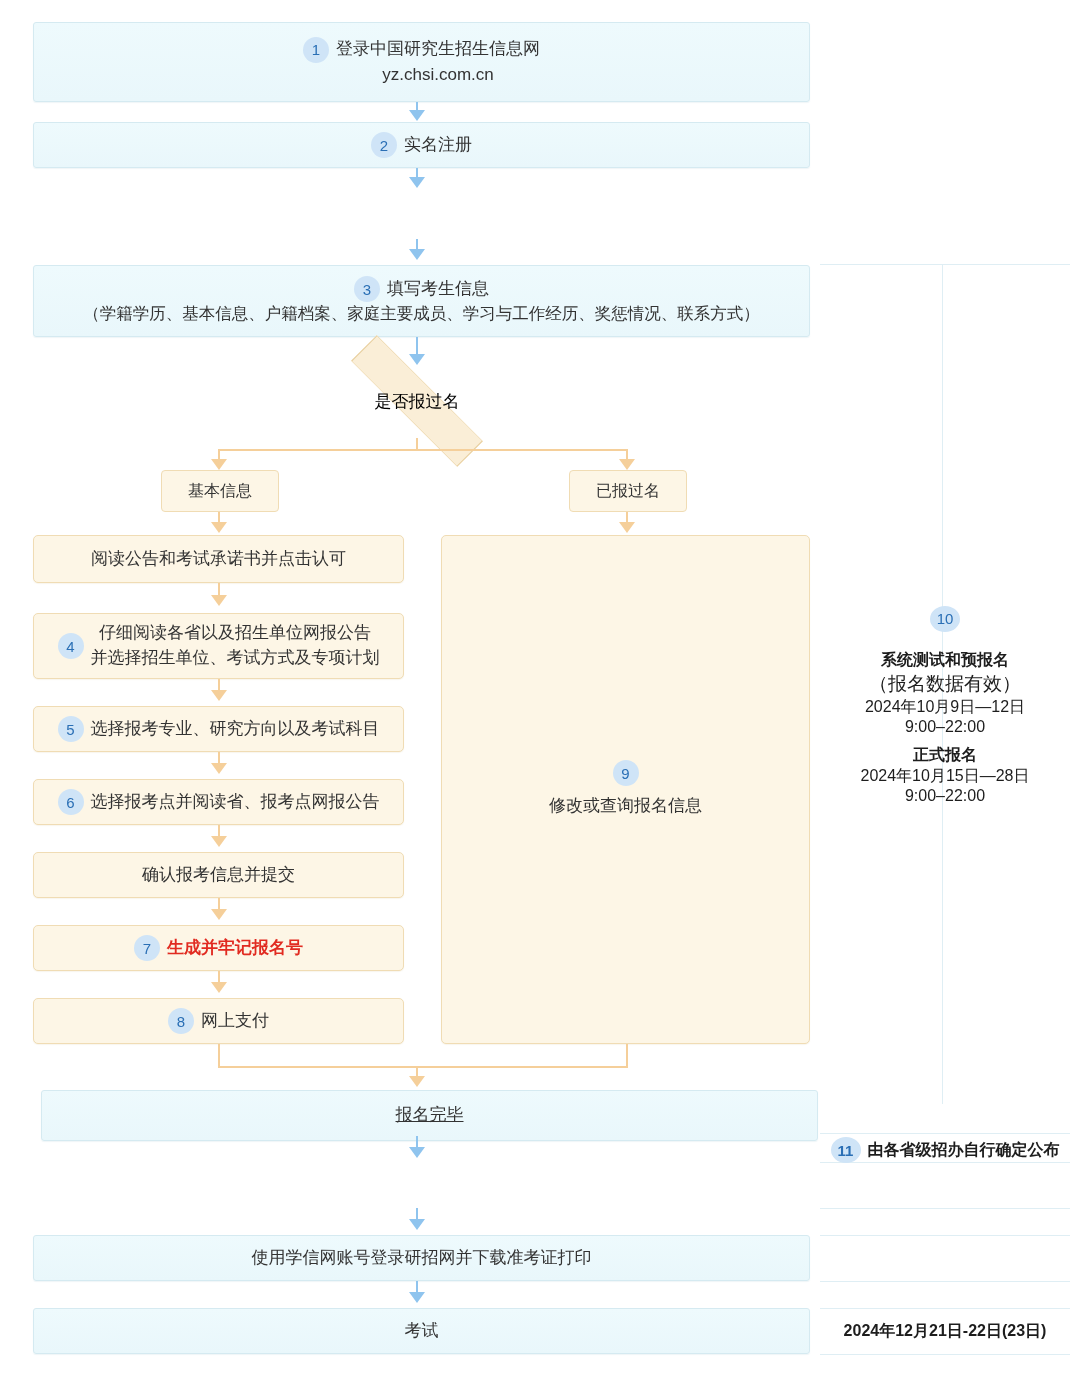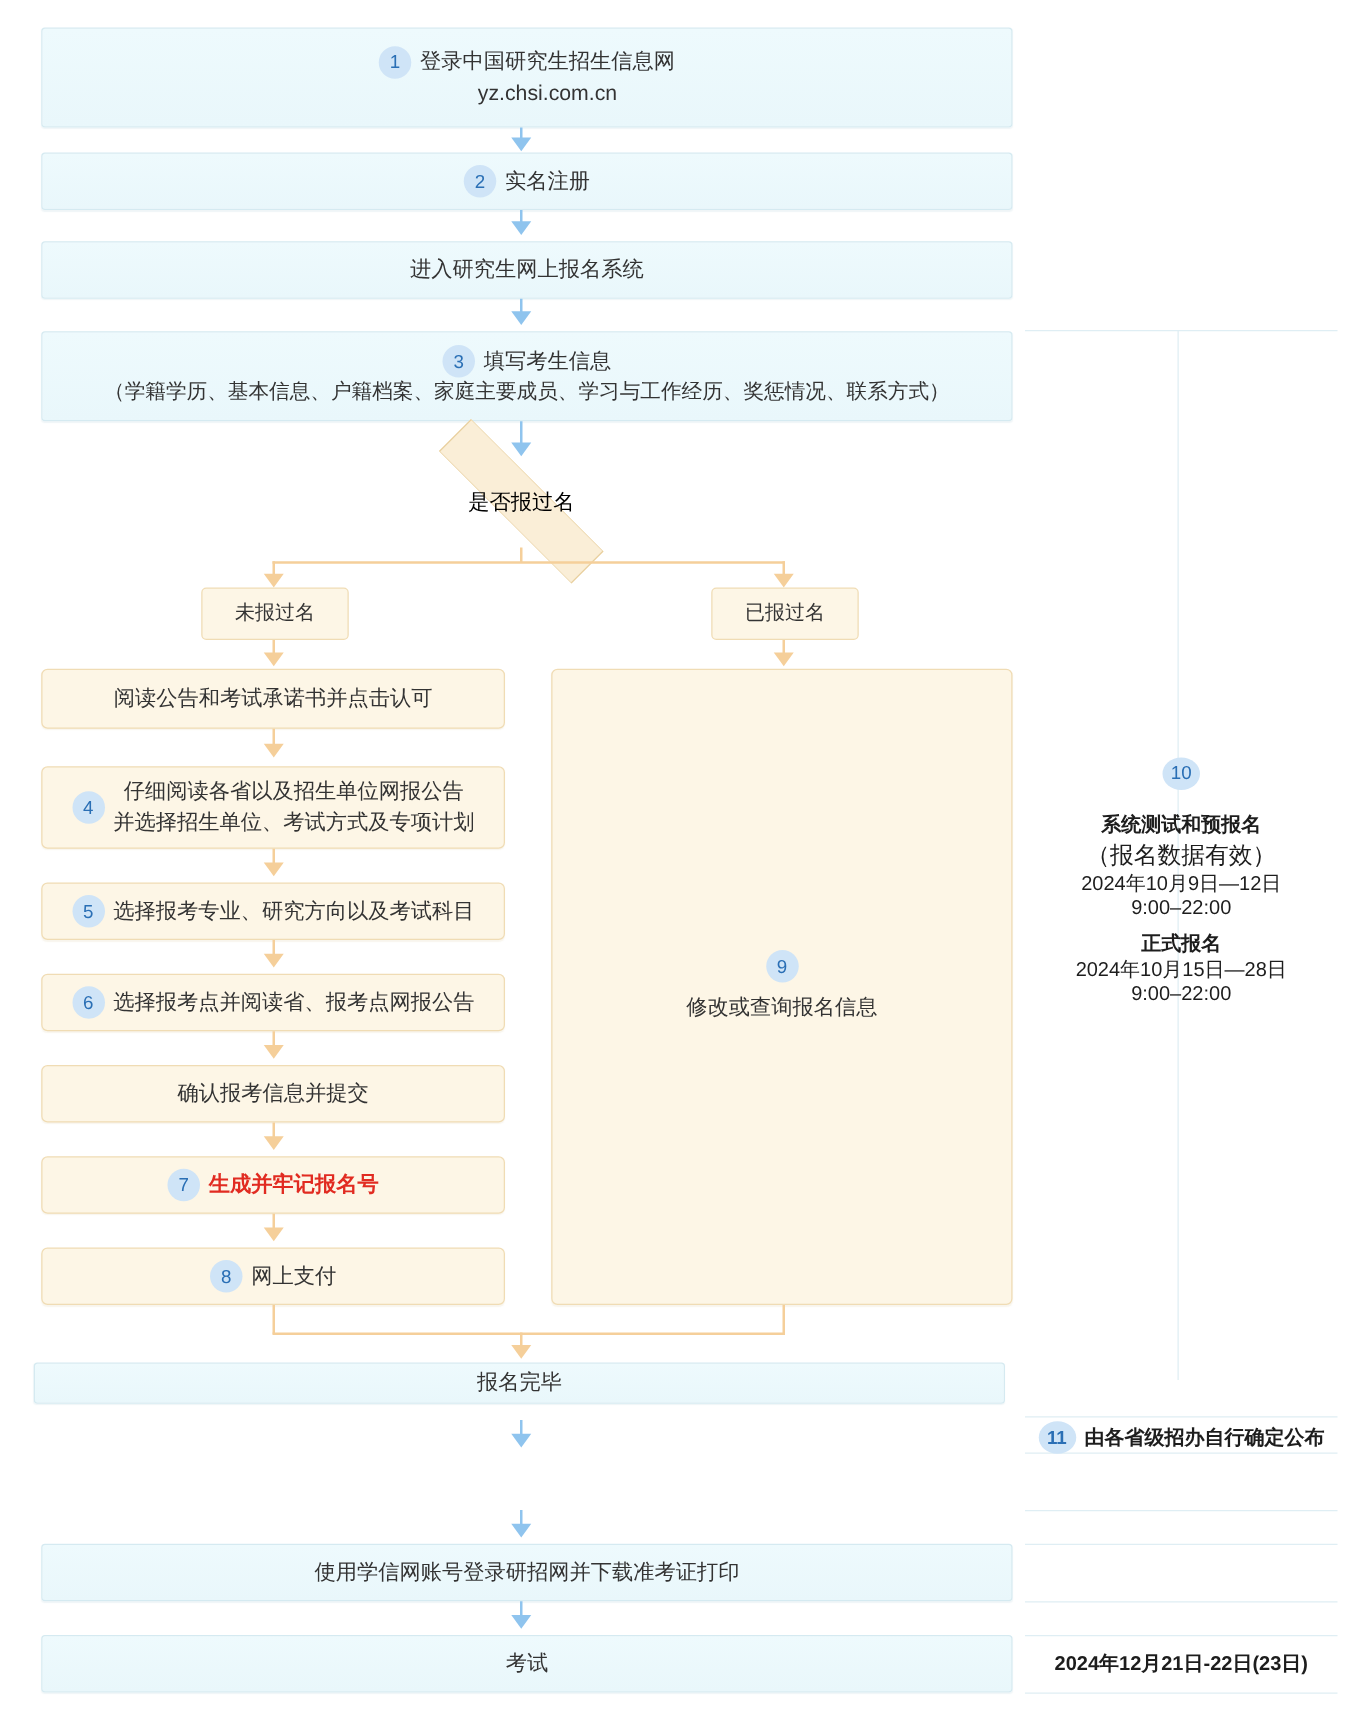--- a/index.html
+++ b/index.html
@@ -139,23 +139,20 @@
 
   <div class="node blue" style="left:33px;top:122px;width:777px;height:46px;">
     <div class="row">
       <span class="badge">2</span>
       <span>实名注册</span>
     </div>
   </div>
   <div class="vline b" style="left:416px;top:168px;height:13px;"></div>
   <div class="arrow b" style="left:409px;top:177px;"></div>
 
-  <div class="node blue" style="left:33px;top:193px;width:777px;height:46px;">
-    <span>进入研究生网上报名系统</span>
-  </div>
   <div class="vline b" style="left:416px;top:239px;height:14px;"></div>
   <div class="arrow b" style="left:409px;top:249px;"></div>
 
   <div class="node blue" style="left:33px;top:265px;width:777px;height:72px;">
     <div class="row">
       <span class="badge">3</span>
       <span>填写考生信息</span>
     </div>
     <div style="font-size:16.5px;">（学籍学历、基本信息、户籍档案、家庭主要成员、学习与工作经历、奖惩情况、联系方式）</div>
   </div>
@@ -168,21 +165,21 @@
   </div>
 
   <div class="vline o" style="left:416px;top:438px;height:12px;"></div>
   <div class="hline o" style="left:218px;top:449px;width:410px;"></div>
   <div class="vline o" style="left:218px;top:449px;height:13px;"></div>
   <div class="arrow o" style="left:211px;top:459px;"></div>
   <div class="vline o" style="left:626px;top:449px;height:13px;"></div>
   <div class="arrow o" style="left:619px;top:459px;"></div>
 
   <div class="node orange-sm" style="left:161px;top:470px;width:118px;height:42px;">
-    <span>未报过名</span>
+    <span>基本信息</span>
   </div>
   <div class="node orange-sm" style="left:569px;top:470px;width:118px;height:42px;">
     <span>已报过名</span>
   </div>
 
   <div class="vline o" style="left:218px;top:512px;height:13px;"></div>
   <div class="arrow o" style="left:211px;top:522px;"></div>
   <div class="vline o" style="left:626px;top:512px;height:13px;"></div>
   <div class="arrow o" style="left:619px;top:522px;"></div>
 
@@ -250,21 +247,21 @@
       <span>修改或查询报名信息</span>
     </div>
   </div>
 
   <div class="vline o" style="left:218px;top:1044px;height:23px;"></div>
   <div class="vline o" style="left:626px;top:1044px;height:23px;"></div>
   <div class="hline o" style="left:218px;top:1066px;width:410px;"></div>
   <div class="vline o" style="left:416px;top:1066px;height:12px;"></div>
   <div class="arrow o" style="left:409px;top:1076px;"></div>
 
-  <div class="node blue" style="left:27px;top:1090px;width:777px;height:33px;">
+  <div class="node blue" style="left:41px;top:1090px;width:777px;height:51px;text-decoration:underline;">
     <span>报名完毕</span>
   </div>
   <div class="vline b" style="left:416px;top:1136px;height:14px;"></div>
   <div class="arrow b" style="left:409px;top:1147px;"></div>
 
   <div class="vline b" style="left:416px;top:1208px;height:14px;"></div>
   <div class="arrow b" style="left:409px;top:1219px;"></div>
 
   <div class="node blue" style="left:33px;top:1235px;width:777px;height:46px;">
     <span>使用学信网账号登录研招网并下载准考证打印</span>

